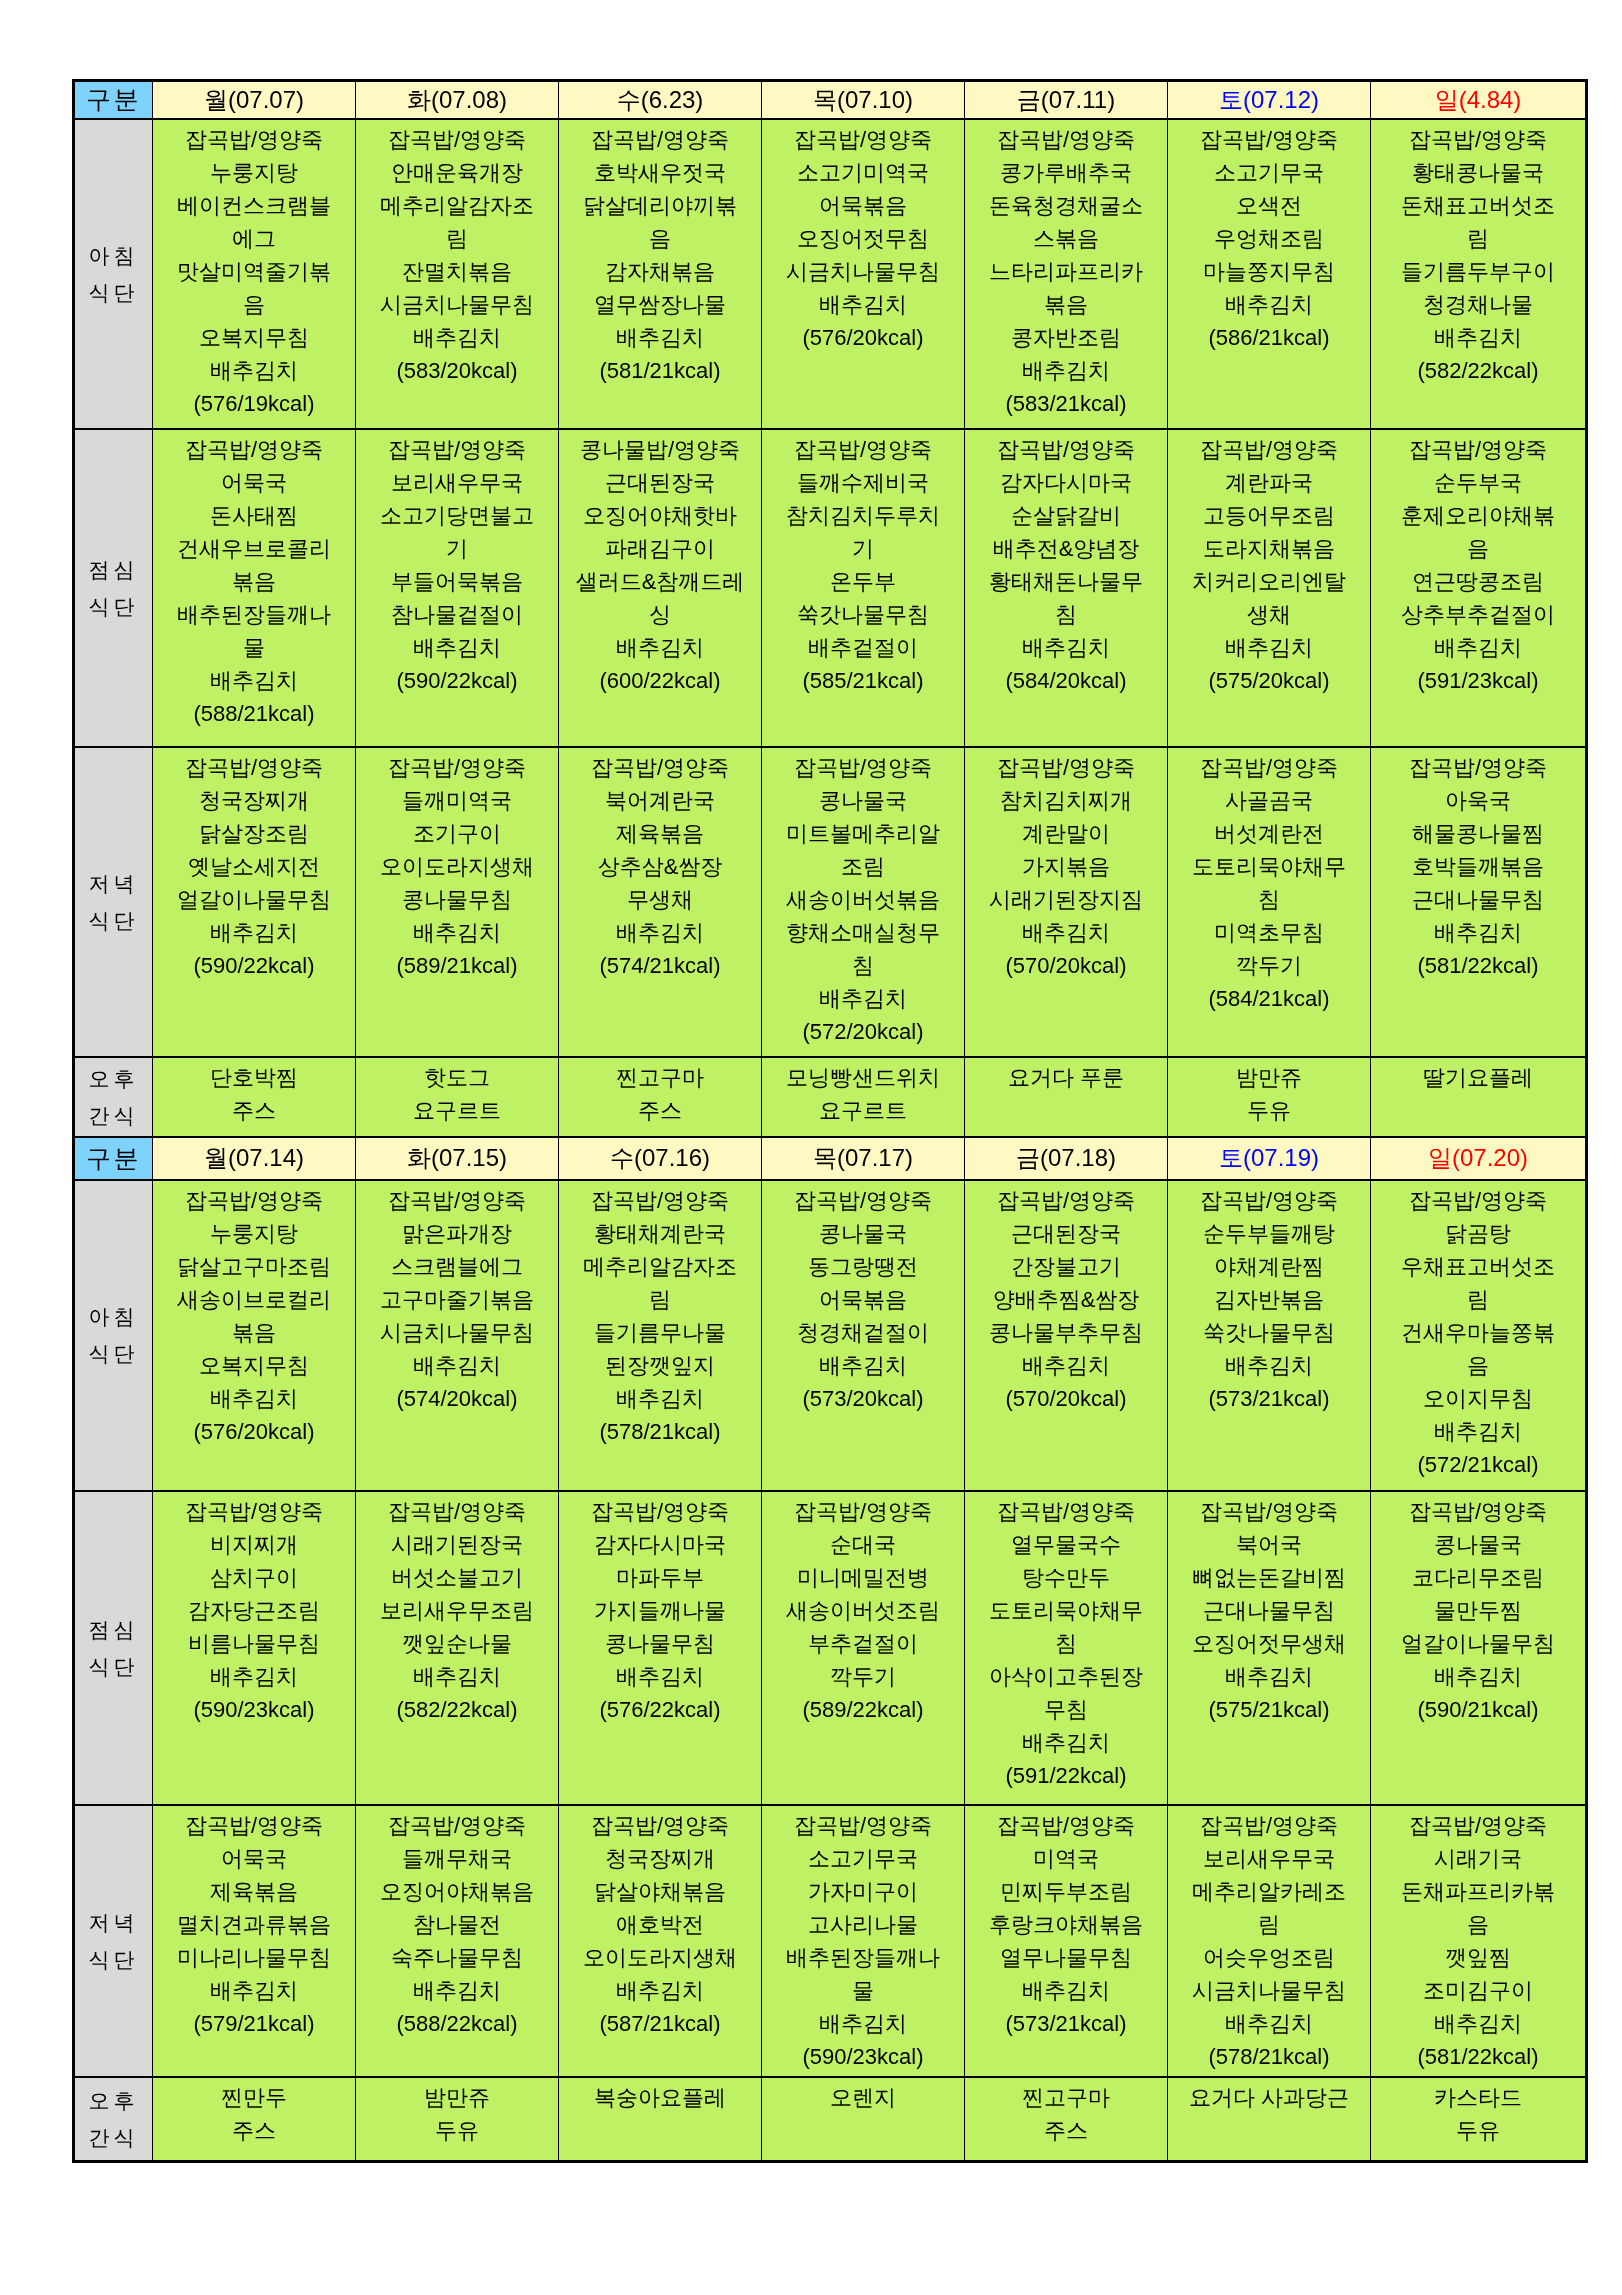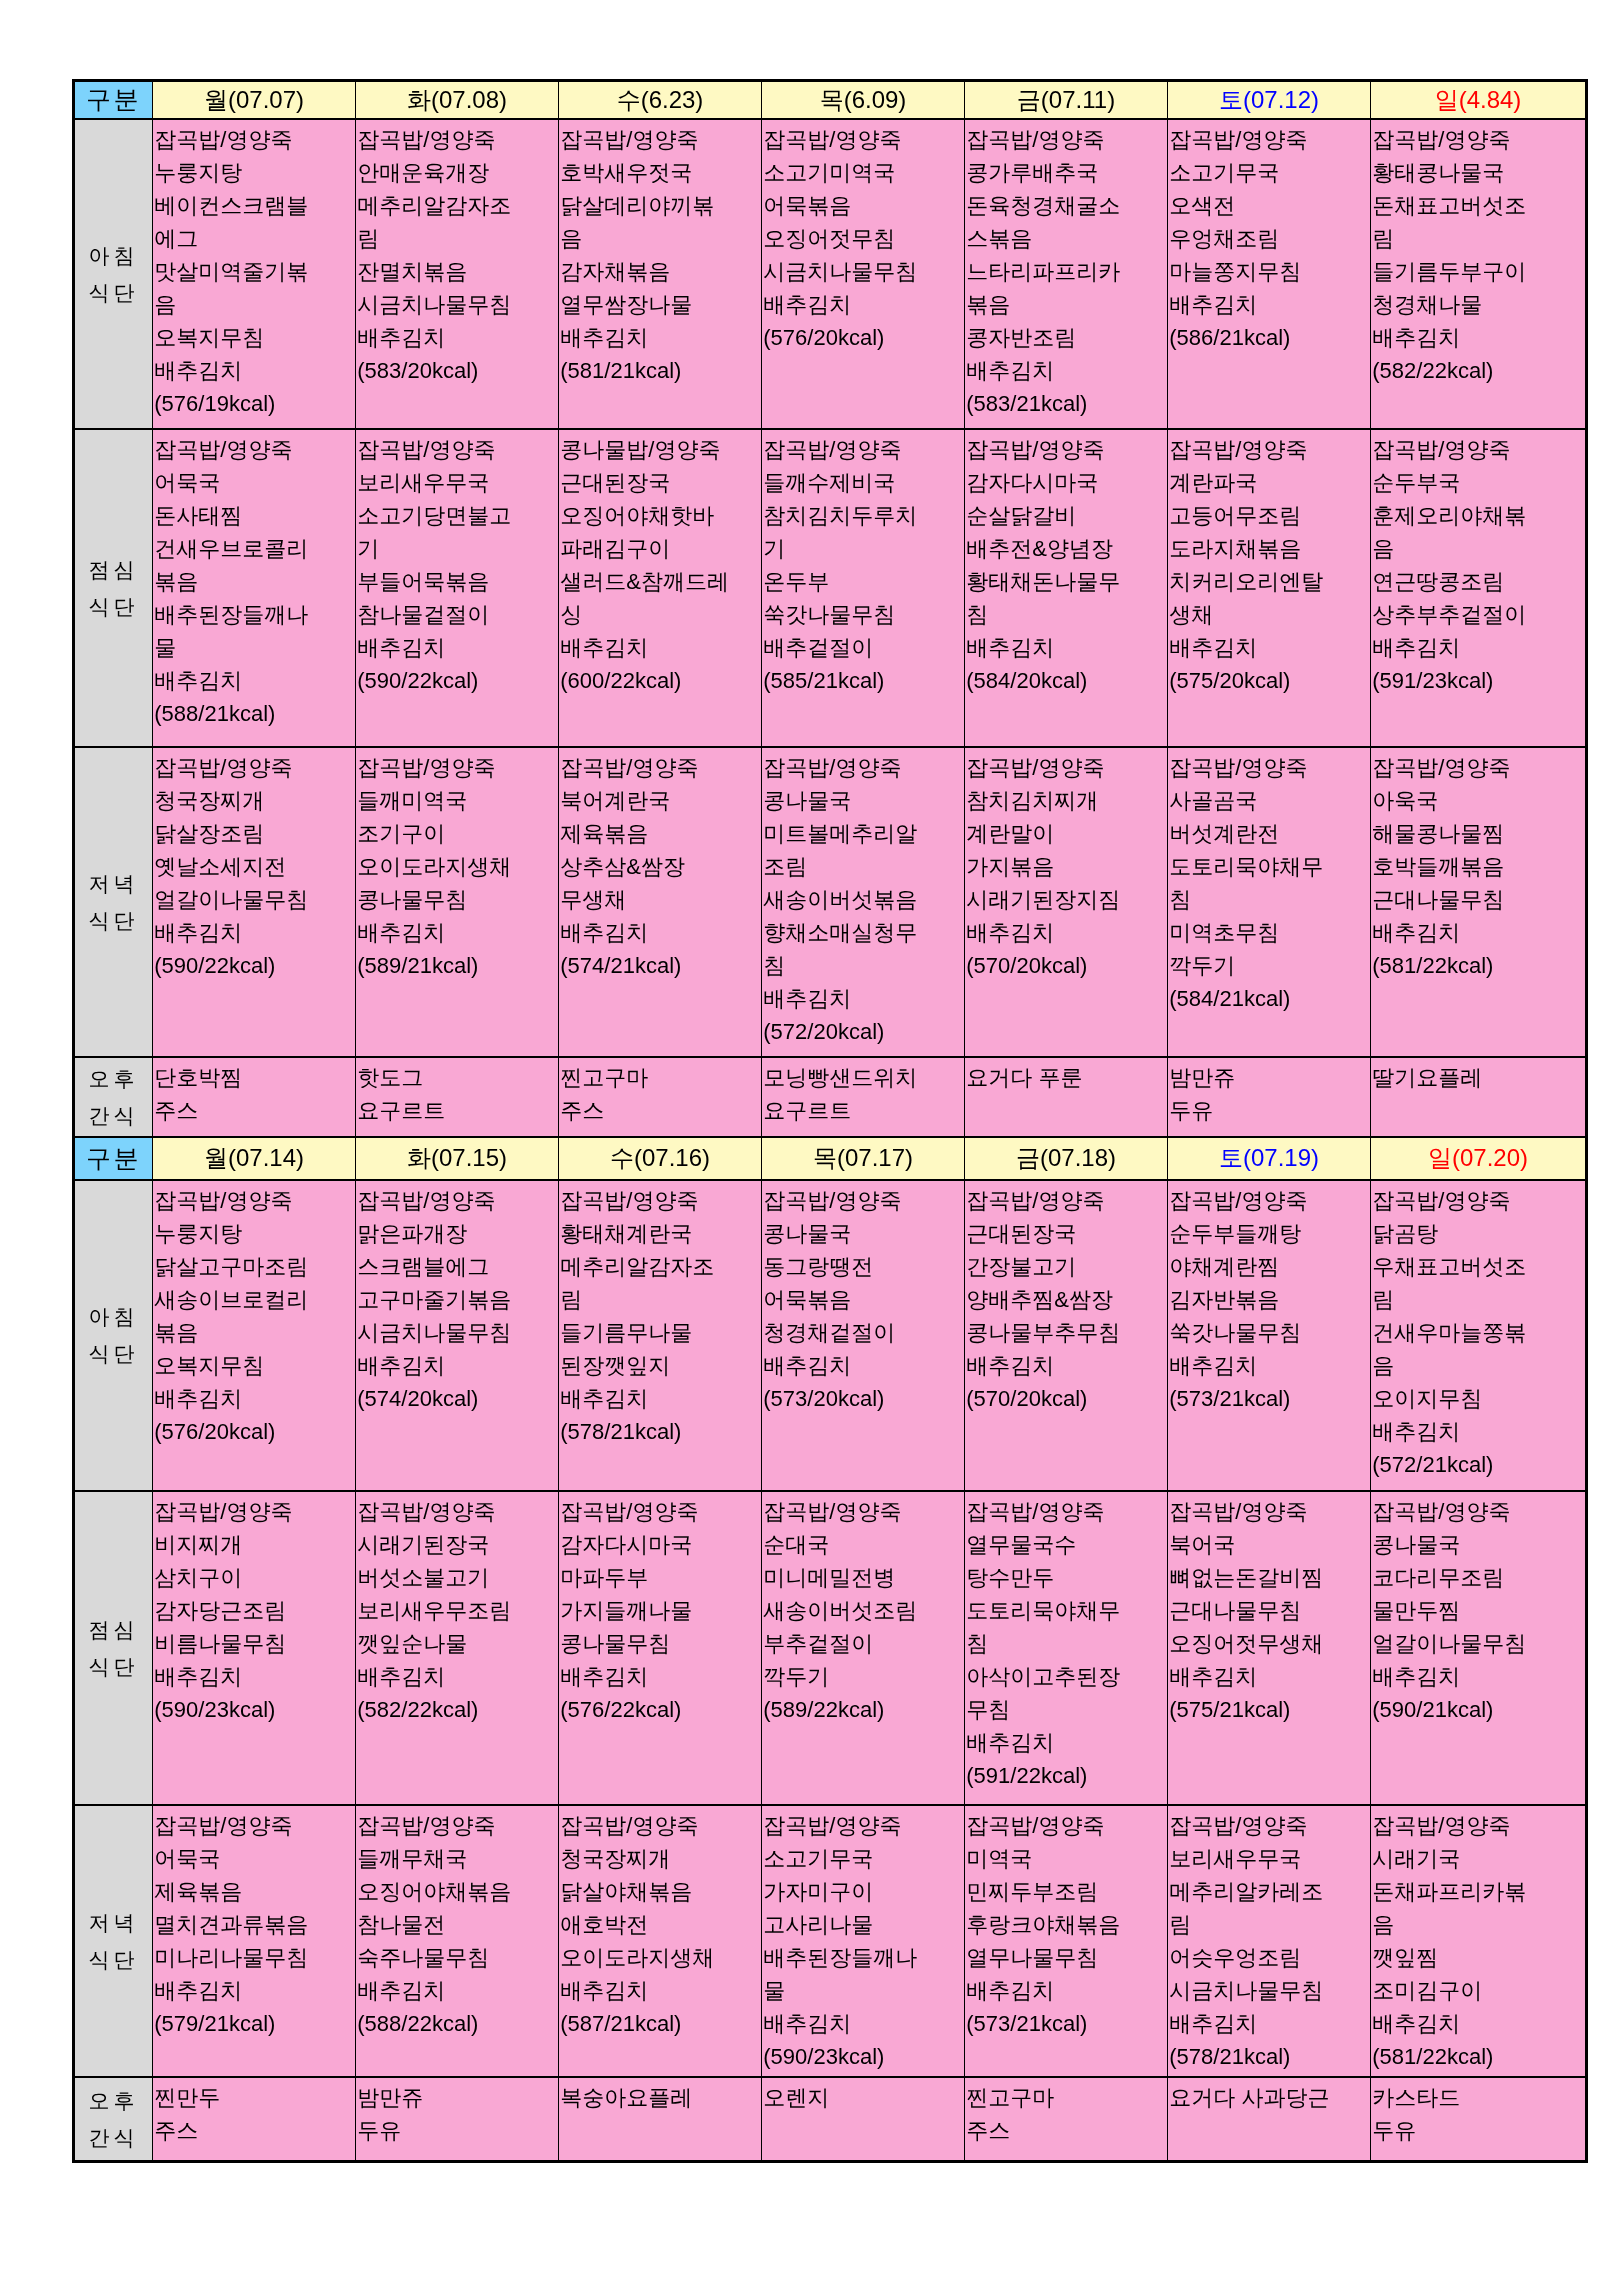--- a/index.html
+++ b/index.html
@@ -23,22 +23,22 @@
   }
   th.day{
     background:#fef9c3;font-weight:normal;font-size:24px;
     text-align:center;vertical-align:middle;
   }
   th.rlabel{
     background:#d9d9d9;font-weight:normal;font-size:21px;line-height:37px;
     text-align:center;vertical-align:middle;letter-spacing:3.9px;white-space:pre-line;
   }
   td.menu{
-    background:#f9a8d4;font-size:22px;line-height:33px;
-    text-align:left;vertical-align:top;padding:3.9px 1.3px 0 1.3px;
+    background:#bef264;font-size:22px;line-height:33px;
+    text-align:center;vertical-align:top;padding:3.9px 1.3px 0 1.3px;
     white-space:pre-line;word-break:break-all;
   }
   tr.hdr1{height:38px} tr.hdr2{height:43px}
   tr.bf1{height:310px} tr.lu1{height:318px} tr.di1{height:310px} tr.sn1{height:80px}
   tr.bf2{height:311px} tr.lu2{height:314px} tr.di2{height:272px} tr.sn2{height:85px}
 </style>
 </head>
 <body>
 
 <table class="mealplan">
@@ -52,21 +52,21 @@
       <col style="width:203px">
       <col style="width:216px">
   </colgroup>
 
   <tbody>
       <tr class="hdr1">
     <th class="corner">구분</th>
     <th class="day" style="color: rgb(0, 0, 0);">월(07.07)</th>
     <th class="day" style="color: rgb(0, 0, 0);">화(07.08)</th>
     <th class="day" style="color: rgb(0, 0, 0);">수(6.23)</th>
-    <th class="day" style="color: rgb(0, 0, 0);">목(6.09)</th>
+    <th class="day" style="color: rgb(0, 0, 0);">목(07.10)</th>
     <th class="day" style="color: rgb(0, 0, 0);">금(07.11)</th>
     <th class="day" style="color: rgb(0, 0, 255);">토(07.12)</th>
     <th class="day" style="color: rgb(255, 0, 0);">일(4.84)</th>
   </tr>
   <tr class="bf1">
     <th class="rlabel">아침
 식단</th>
     <td class="menu">잡곡밥/영양죽
 누룽지탕
 베이컨스크램블

